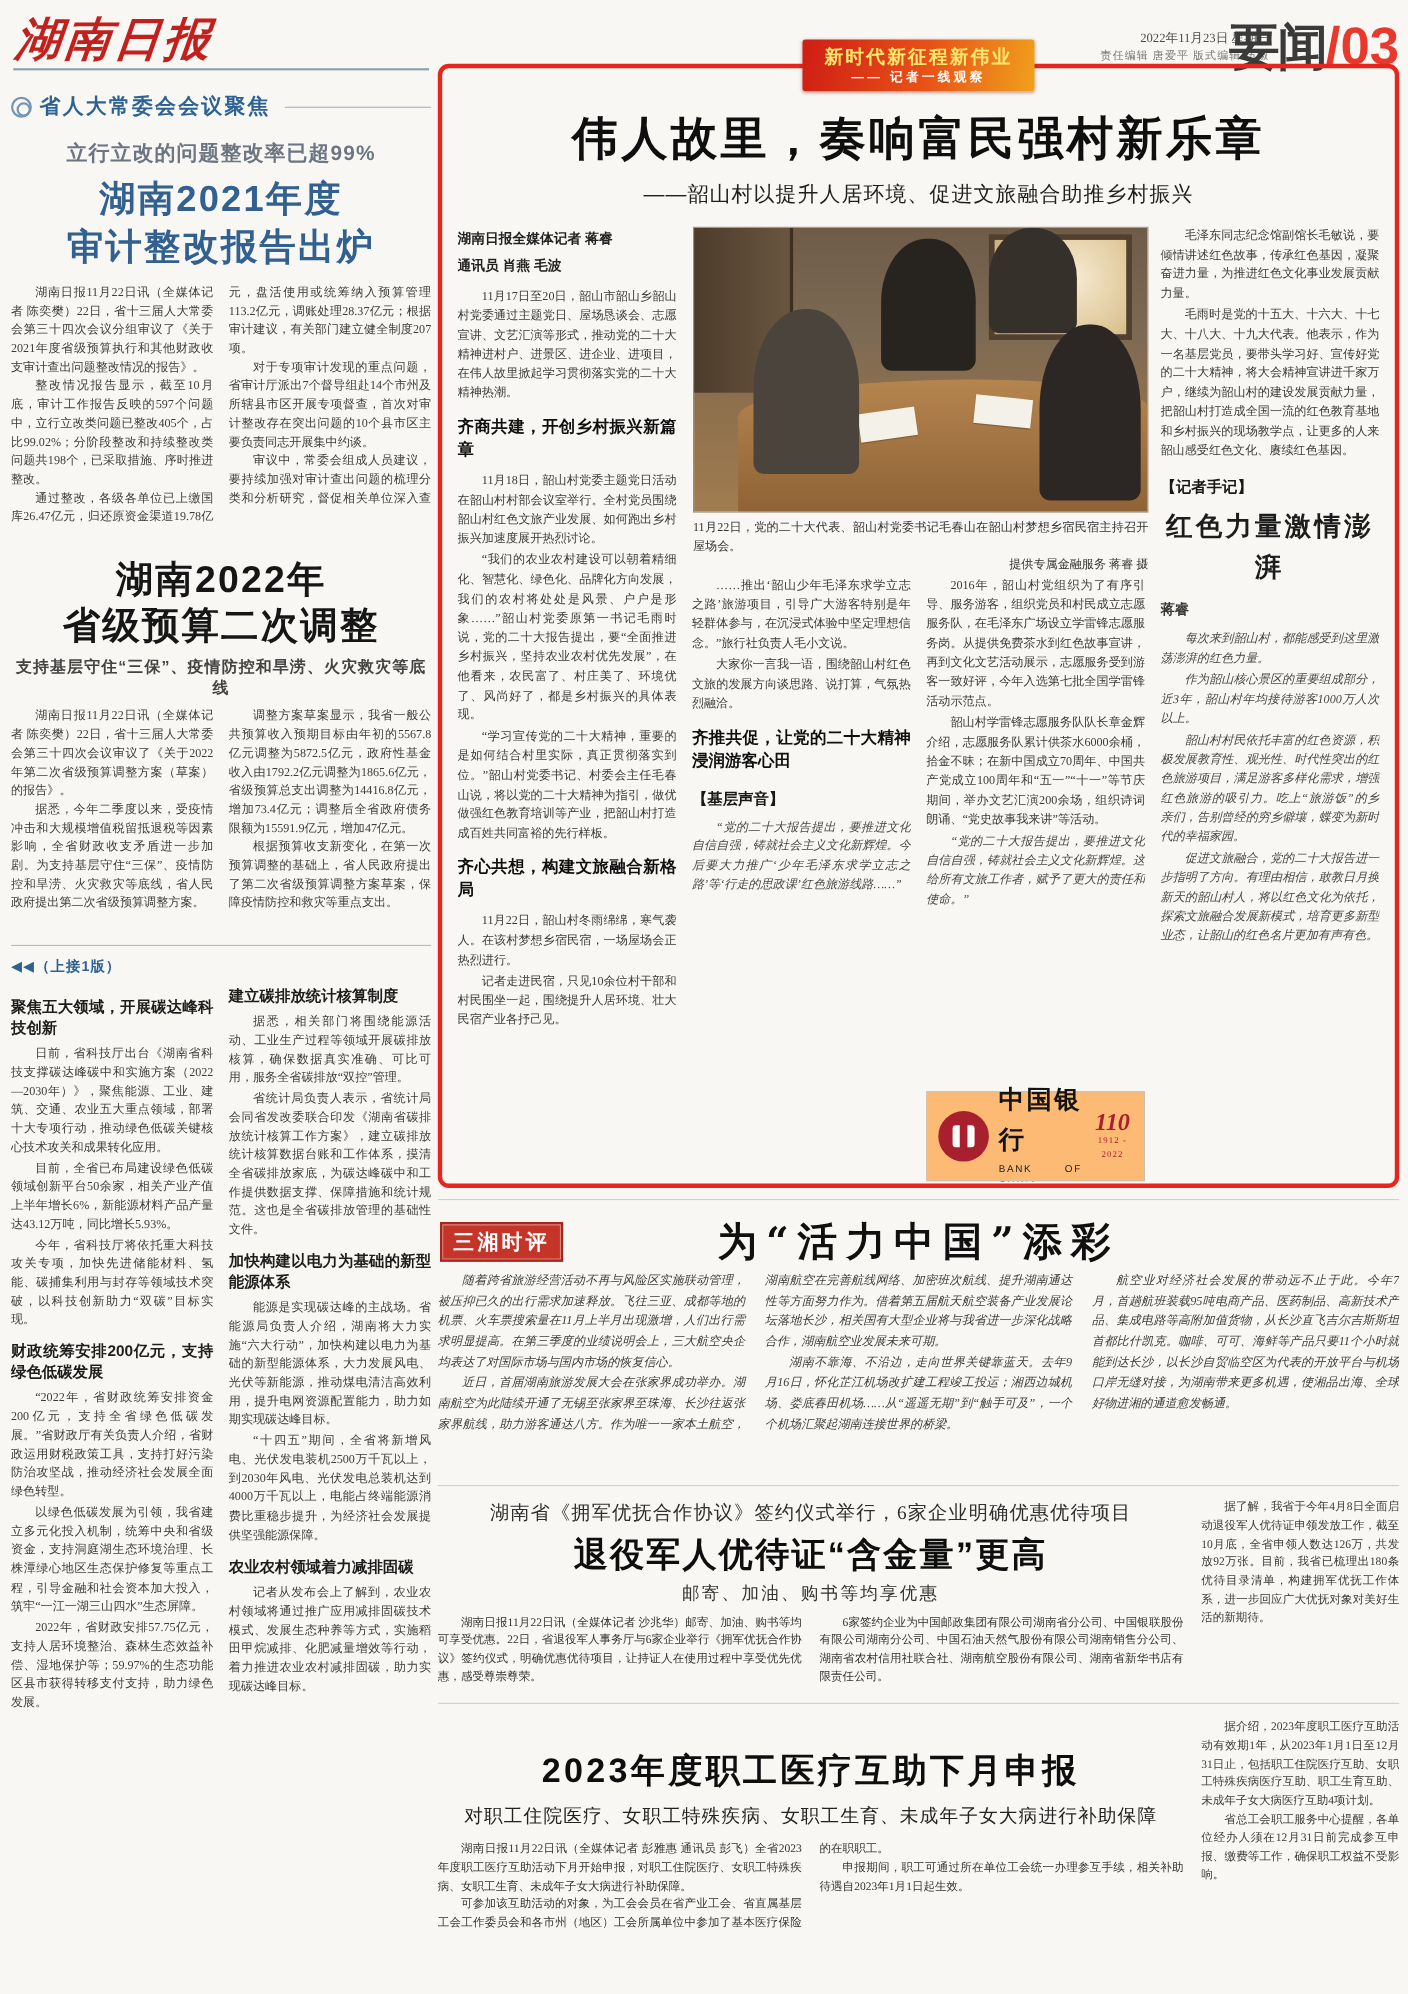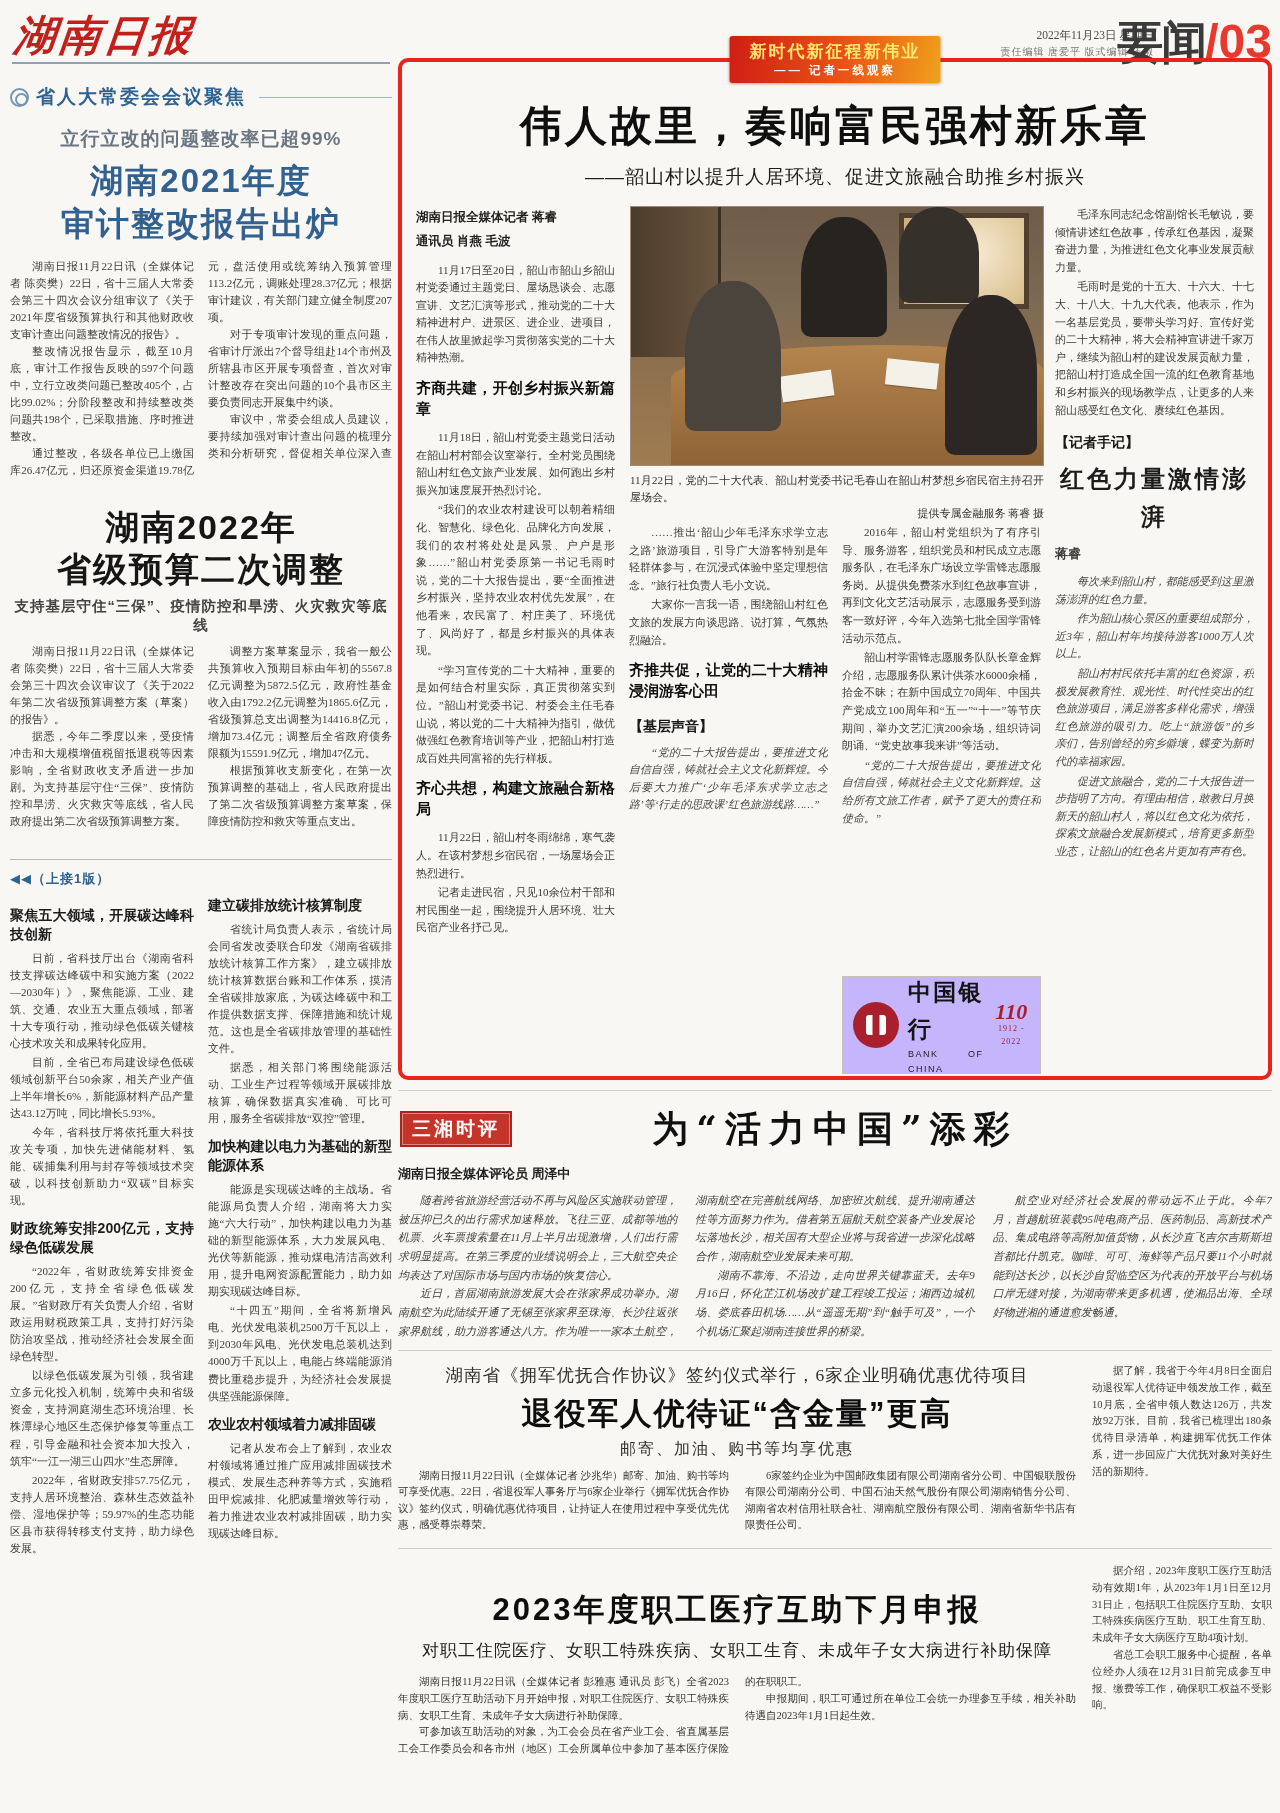--- a/index.html
+++ b/index.html
@@ -58,21 +58,21 @@
   .photo{position:absolute;left:214px;top:0;width:414px;height:308px}
   .photo-img{position:relative;height:260px;background:linear-gradient(180deg,#6e5c49 0%,#7d6a54 38%,#8d6f4d 60%,#a07c50 100%);overflow:hidden;border:1px solid #9b8c77}
   .ph-window{position:absolute;right:14px;top:6px;width:130px;height:96px;background:radial-gradient(circle at 60% 40%,#f6ead0,#dcc393 70%,#c2a36f);border:5px solid #51402d}
   .ph-shelf{position:absolute;left:0;top:0;width:90px;height:150px;background:linear-gradient(90deg,#4c3c2b,#6a5640);border-right:3px solid #3c2f20}
   .ph-table{position:absolute;left:40px;right:0;bottom:0;height:120px;background:linear-gradient(180deg,#b5854f,#8f6336);border-radius:60% 45% 0 0/36px 26px 0 0}
   .ph-paper{position:absolute;width:52px;height:26px;background:#f4f1e8;box-shadow:0 1px 1px rgba(0,0,0,.25)}
   .ph-person{position:absolute;background:#322d2a;border-radius:48% 48% 10px 10px}
   .photo-caption{font-size:11px;color:#333;line-height:1.5;margin-top:6px;text-align:justify}
   .photo-credit{display:block;text-align:right;color:#333}
   
-  .bank-ad{margin-top:auto;border:1px solid #c8c1b5;background:#c4b5fd;padding:8px 10px;display:flex;align-items:center;gap:9px;height:98px}
+  .bank-ad{margin-top:auto;border:1px solid #c8c1b5;background:#fdba74;padding:8px 10px;display:flex;align-items:center;gap:9px;height:82px}
   .boc-emblem{width:46px;height:46px;border-radius:50%;background:#a8202d;position:relative;flex:none}
   .boc-emblem::before{content:"";position:absolute;left:50%;top:50%;width:20px;height:20px;transform:translate(-50%,-50%);background:#fdfcf9;border-radius:3px}
   .boc-emblem::after{content:"";position:absolute;left:50%;top:50%;width:7px;height:33px;transform:translate(-50%,-50%);background:#a8202d;border-radius:2px}
   .boc-cn{font-size:23px;font-weight:900;color:#141414;letter-spacing:2px;font-family:"DejaVu Serif",serif}
   .boc-en{font-size:9px;letter-spacing:1.5px;color:#222;font-family:"Liberation Sans",sans-serif}
   .boc-110{margin-left:auto;text-align:center;color:#a8202d}
   .boc-110 .n{font-size:22px;font-weight:900;font-style:italic;line-height:1}
   .boc-110 .y{font-size:8px;letter-spacing:1px}
   
   .commentary{position:absolute;left:398px;top:1090px;width:874px;height:254px;border-top:1px solid #cfcfcf;padding-top:10px}
@@ -156,22 +156,22 @@
       <h3>财政统筹安排200亿元，支持绿色低碳发展</h3>
       <div>
           <p>“2022年，省财政统筹安排资金200亿元，支持全省绿色低碳发展。”省财政厅有关负责人介绍，省财政运用财税政策工具，支持打好污染防治攻坚战，推动经济社会发展全面绿色转型。</p>
           <p>以绿色低碳发展为引领，我省建立多元化投入机制，统筹中央和省级资金，支持洞庭湖生态环境治理、长株潭绿心地区生态保护修复等重点工程，引导金融和社会资本加大投入，筑牢“一江一湖三山四水”生态屏障。</p>
           <p>2022年，省财政安排57.75亿元，支持人居环境整治、森林生态效益补偿、湿地保护等；59.97%的生态功能区县市获得转移支付支持，助力绿色发展。</p>
         </div>
     </div>
     <div class="cont-sec">
       <h3>建立碳排放统计核算制度</h3>
       <div>
+          <p>据悉，相关部门将围绕能源活动、工业生产过程等领域开展碳排放核算，确保数据真实准确、可比可用，服务全省碳排放“双控”管理。</p>
           <p>省统计局负责人表示，省统计局会同省发改委联合印发《湖南省碳排放统计核算工作方案》，建立碳排放统计核算数据台账和工作体系，摸清全省碳排放家底，为碳达峰碳中和工作提供数据支撑、保障措施和统计规范。这也是全省碳排放管理的基础性文件。</p>
-          <p>据悉，相关部门将围绕能源活动、工业生产过程等领域开展碳排放核算，确保数据真实准确、可比可用，服务全省碳排放“双控”管理。</p>
         </div>
     </div>
     <div class="cont-sec">
       <h3>加快构建以电力为基础的新型能源体系</h3>
       <div>
           <p>能源是实现碳达峰的主战场。省能源局负责人介绍，湖南将大力实施“六大行动”，加快构建以电力为基础的新型能源体系，大力发展风电、光伏等新能源，推动煤电清洁高效利用，提升电网资源配置能力，助力如期实现碳达峰目标。</p>
           <p>“十四五”期间，全省将新增风电、光伏发电装机2500万千瓦以上，到2030年风电、光伏发电总装机达到4000万千瓦以上，电能占终端能源消费比重稳步提升，为经济社会发展提供坚强能源保障。</p>
         </div>
     </div>
     <div class="cont-sec">
@@ -283,21 +283,20 @@
       </figcaption>
     </figure>
   </div>
 </section>
 
 <section class="commentary">
   <div class="comm-head">
     <span class="comm-badge">三湘时评</span>
     <div class="comm-title">为“活力中国”添彩</div>
   </div>
-  <div class="comm-byline">湖南日报全媒体评论员 周泽中</div>
   <div class="comm-body">
       <p>随着跨省旅游经营活动不再与风险区实施联动管理，被压抑已久的出行需求加速释放。飞往三亚、成都等地的机票、火车票搜索量在11月上半月出现激增，人们出行需求明显提高。在第三季度的业绩说明会上，三大航空央企均表达了对国际市场与国内市场的恢复信心。</p>
       <p>近日，首届湖南旅游发展大会在张家界成功举办。湖南航空为此陆续开通了无锡至张家界至珠海、长沙往返张家界航线，助力游客通达八方。作为唯一一家本土航空，湖南航空在完善航线网络、加密班次航线、提升湖南通达性等方面努力作为。借着第五届航天航空装备产业发展论坛落地长沙，相关国有大型企业将与我省进一步深化战略合作，湖南航空业发展未来可期。</p>
       <p>湖南不靠海、不沿边，走向世界关键靠蓝天。去年9月16日，怀化芷江机场改扩建工程竣工投运；湘西边城机场、娄底春田机场……从“遥遥无期”到“触手可及”，一个个机场汇聚起湖南连接世界的桥梁。</p>
       <p>航空业对经济社会发展的带动远不止于此。今年7月，首趟航班装载95吨电商产品、医药制品、高新技术产品、集成电路等高附加值货物，从长沙直飞吉尔吉斯斯坦首都比什凯克。咖啡、可可、海鲜等产品只要11个小时就能到达长沙，以长沙自贸临空区为代表的开放平台与机场口岸无缝对接，为湖南带来更多机遇，使湘品出海、全球好物进湘的通道愈发畅通。</p>
     </div>
 </section>
 
 <section class="veterans">
   <div class="vet-main">

